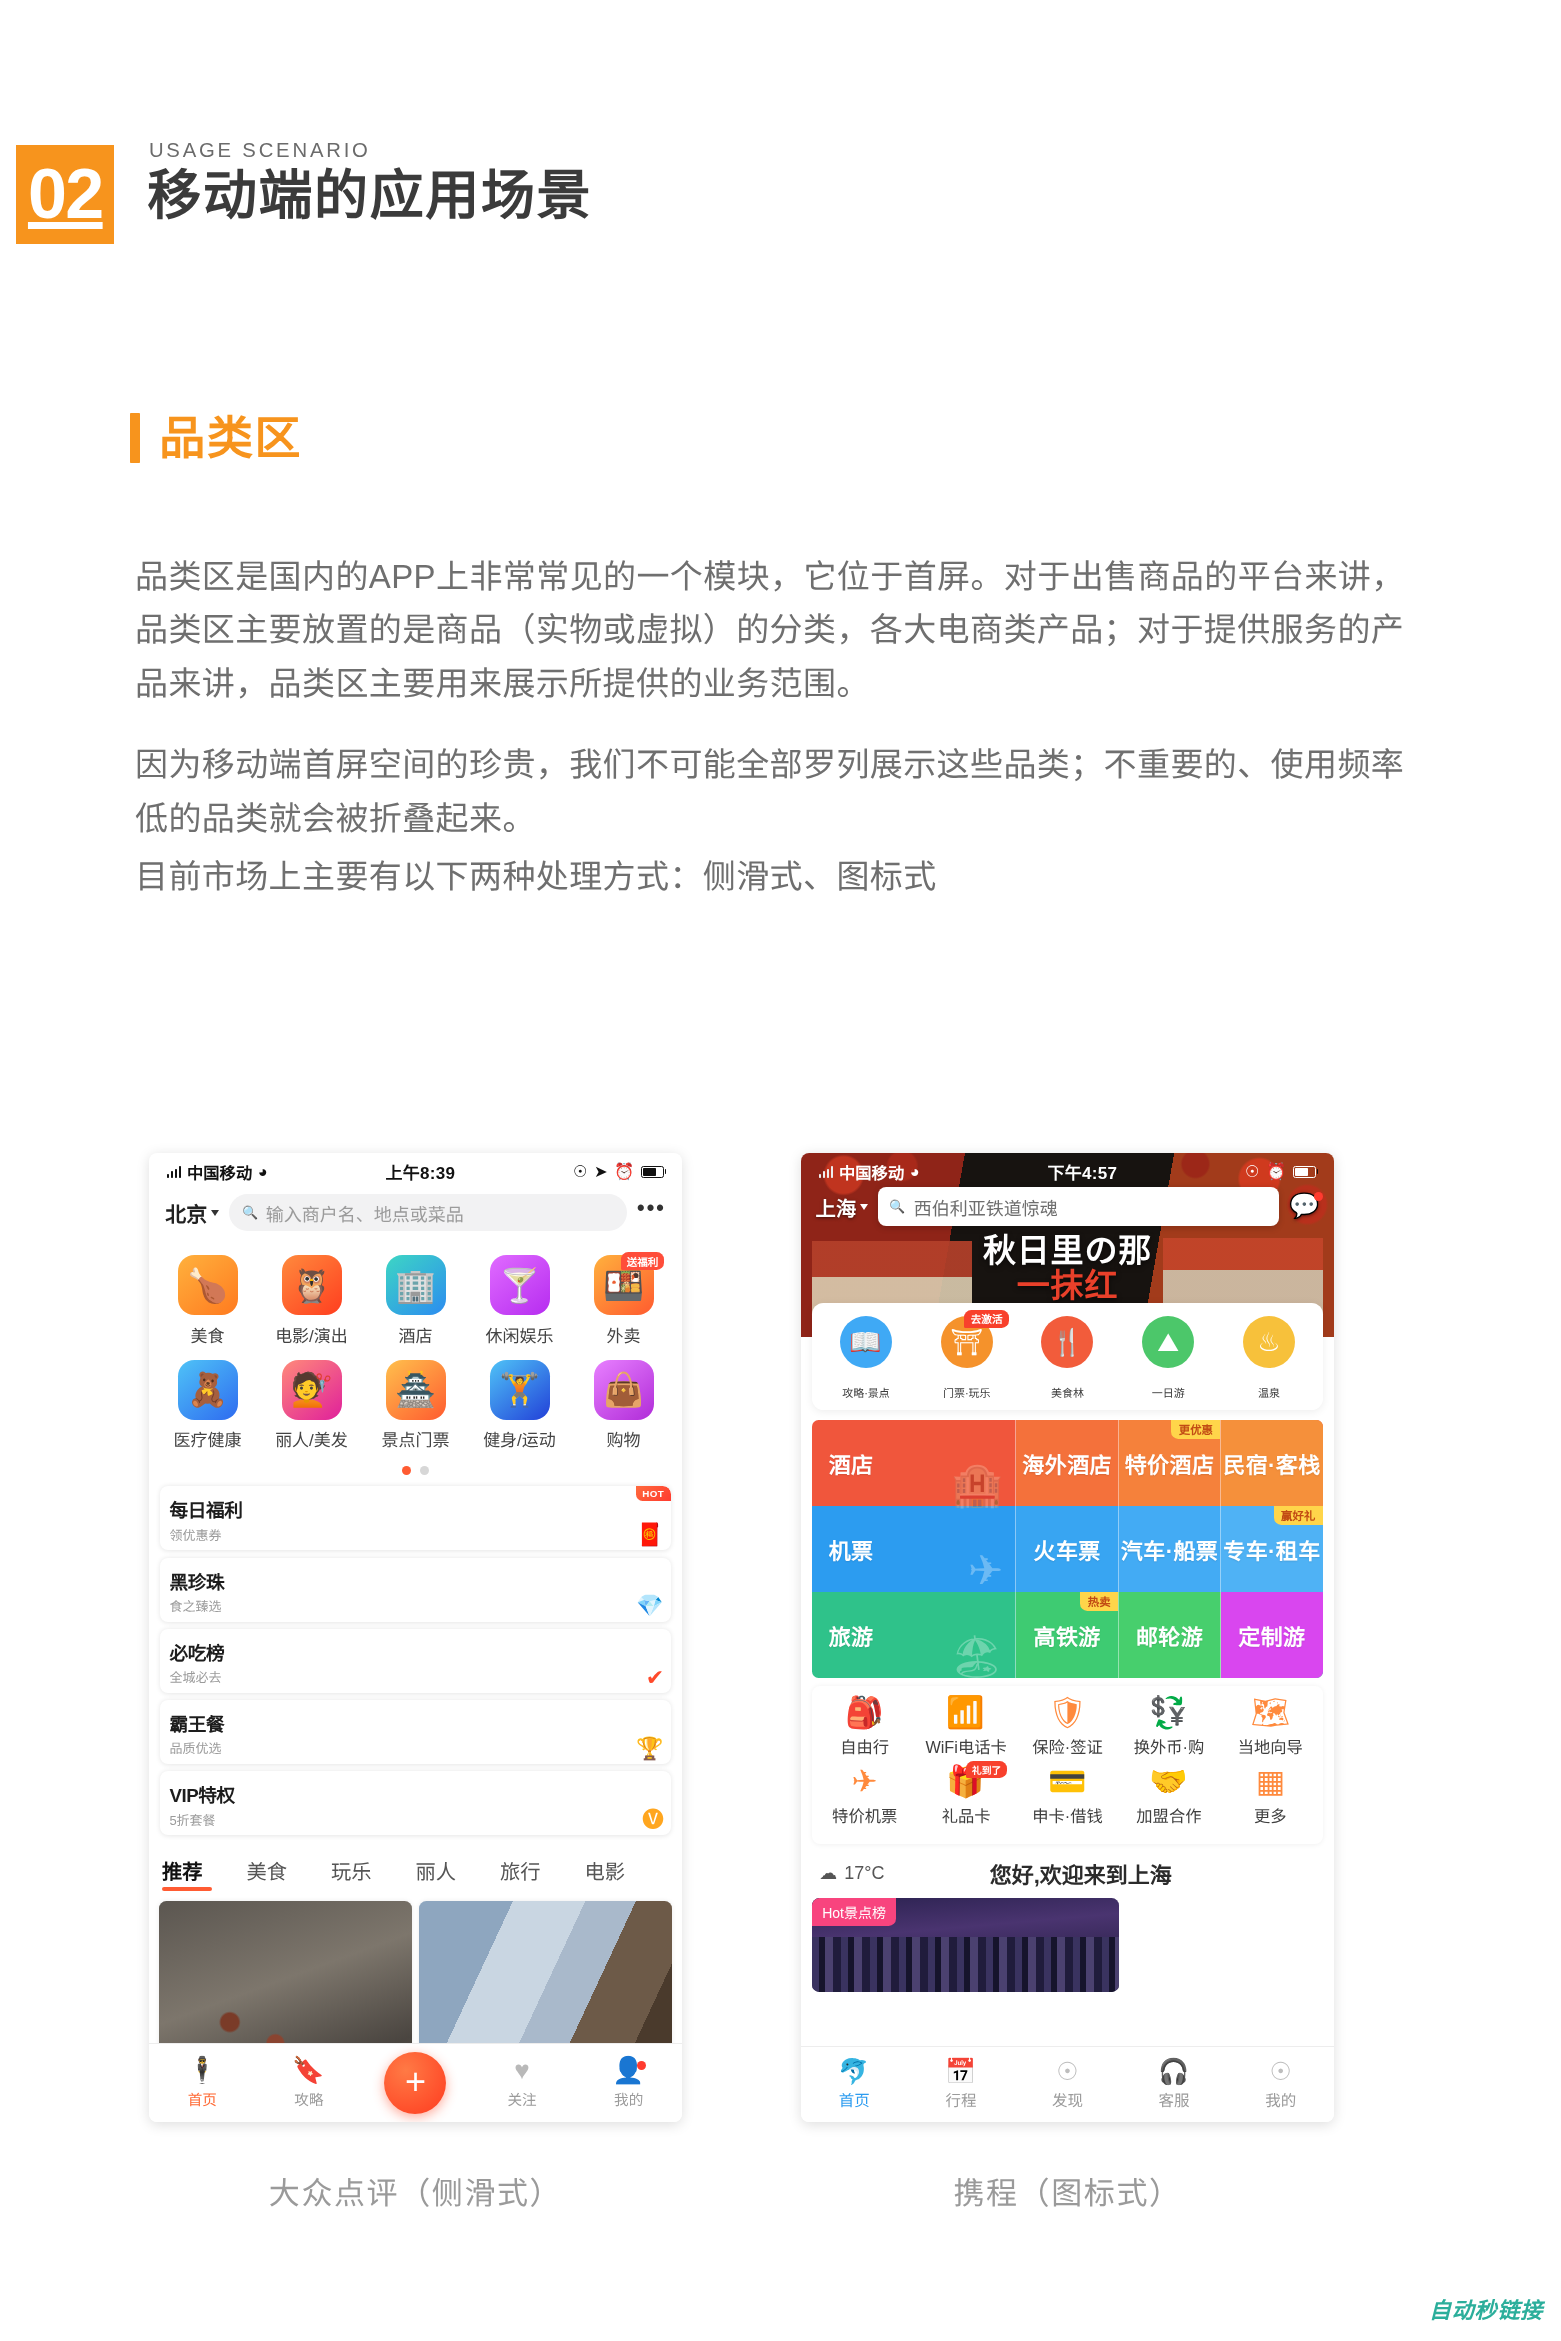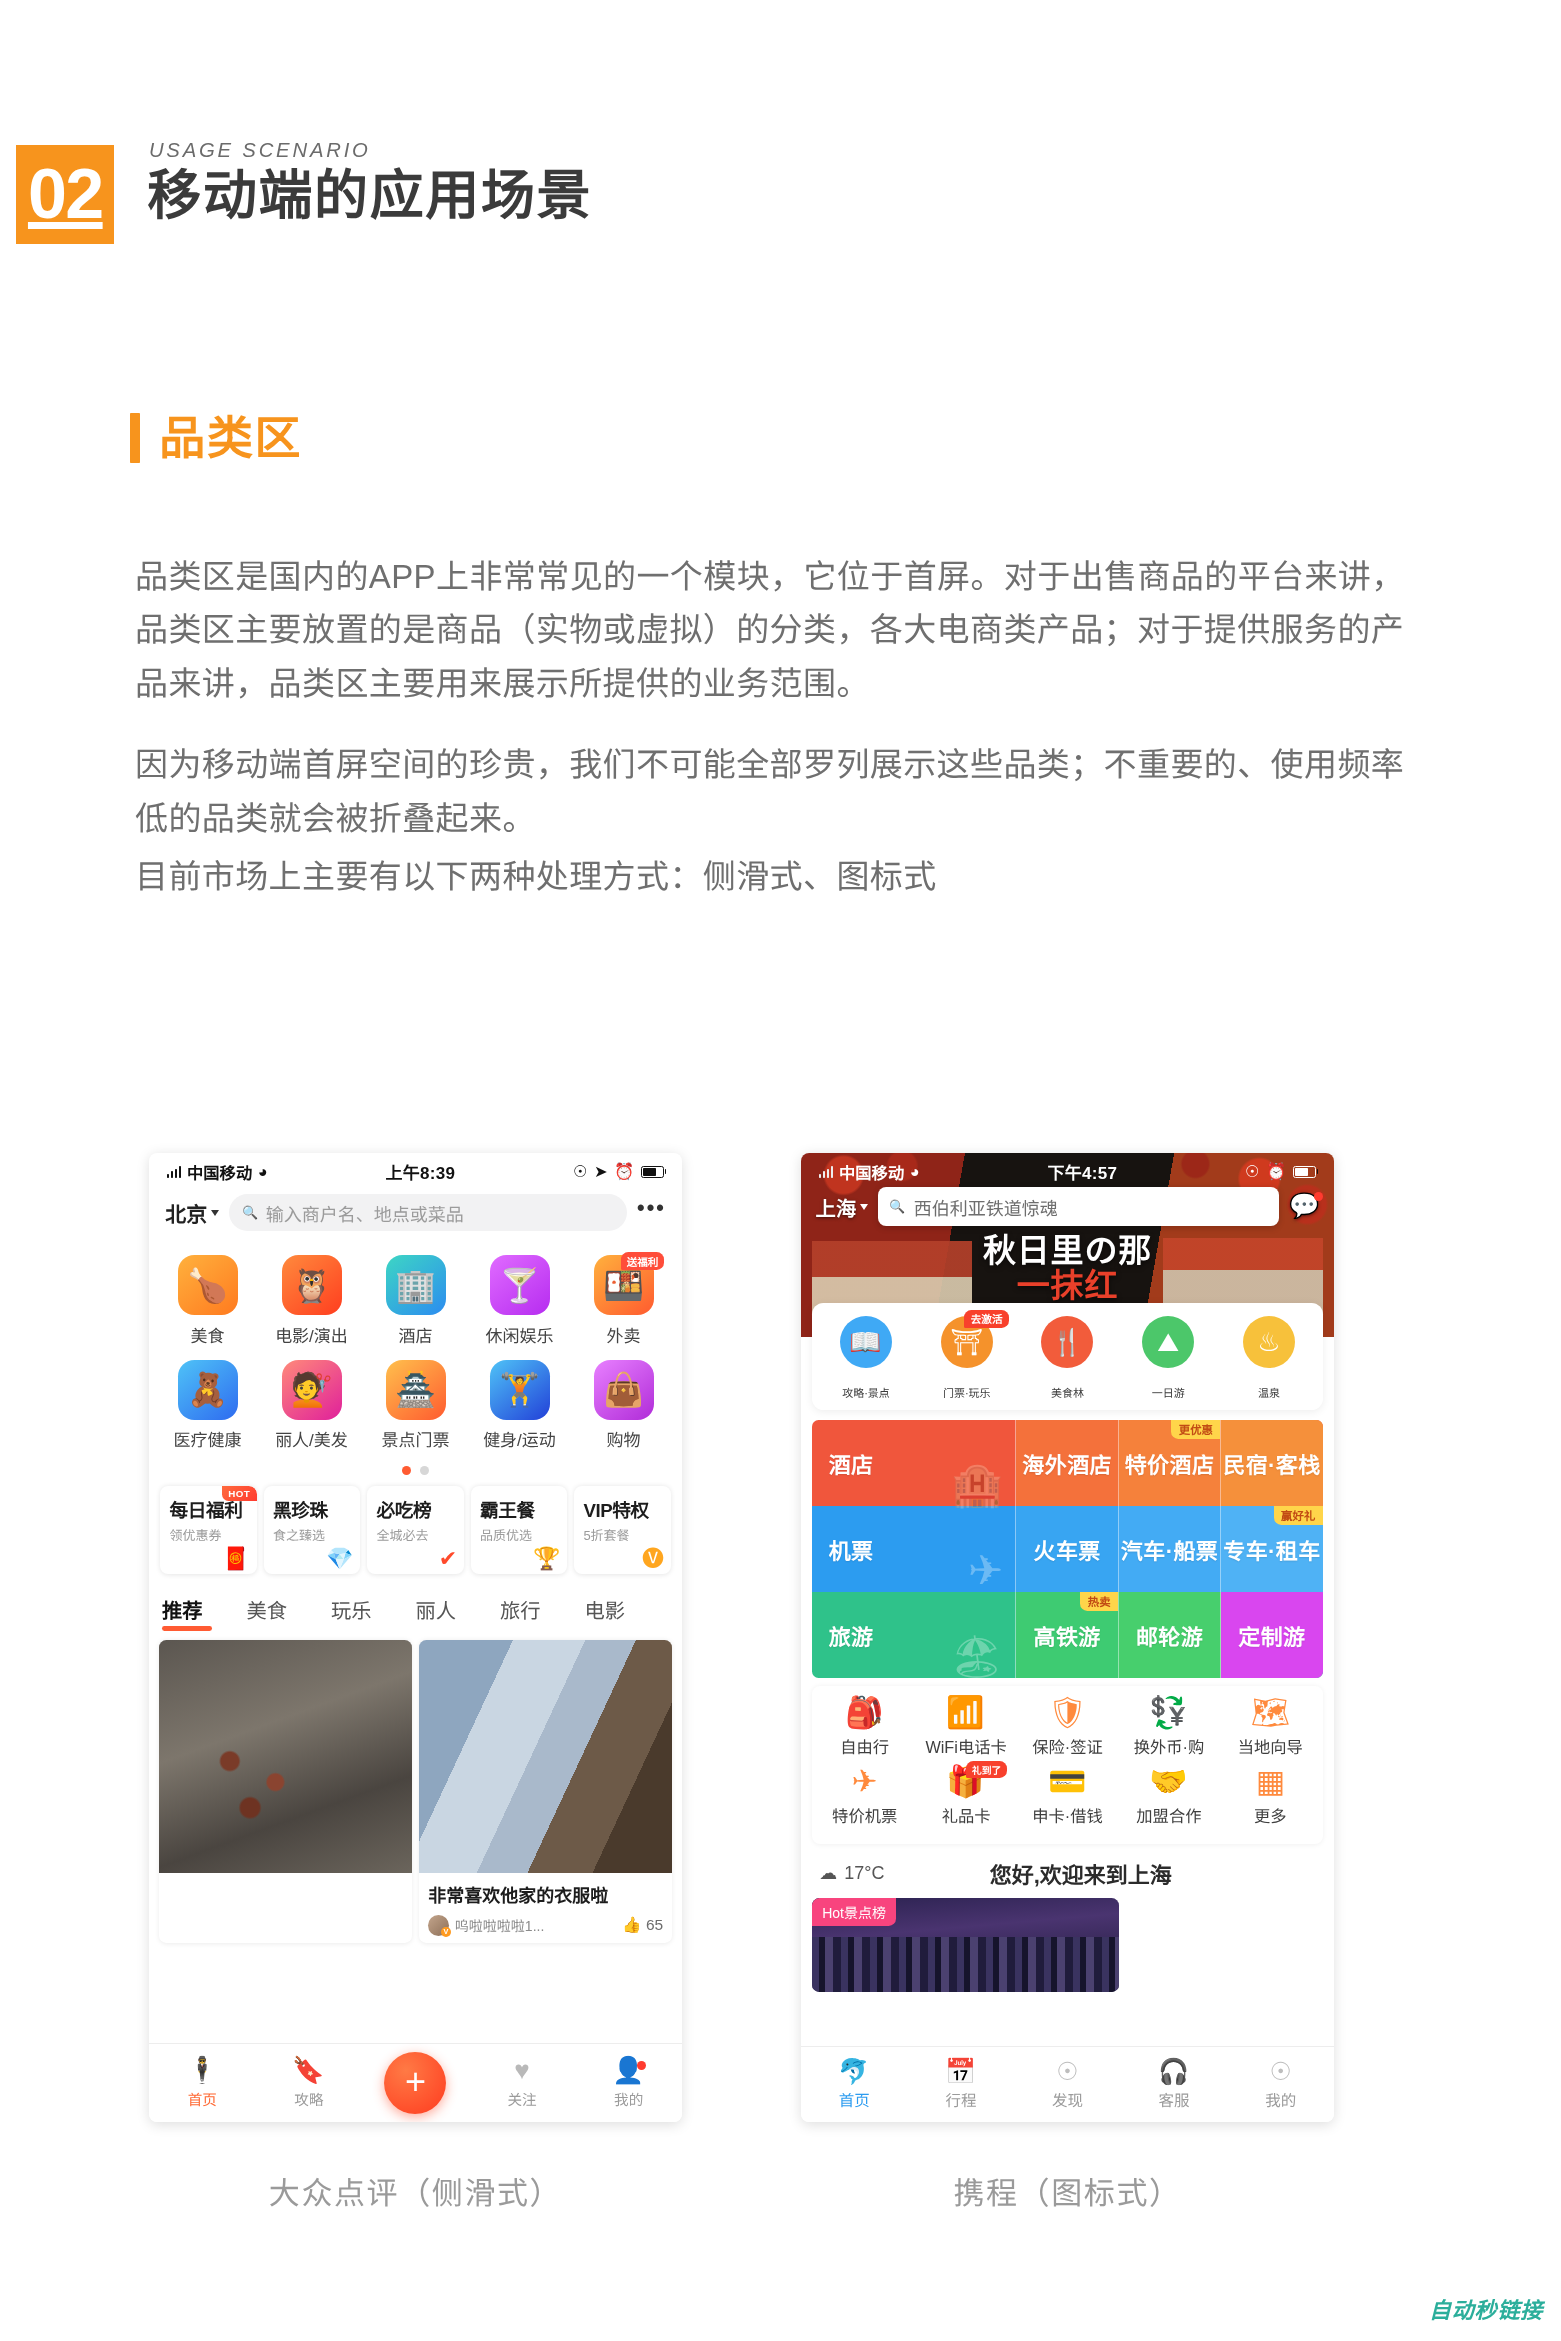--- a/index.html
+++ b/index.html
@@ -18,21 +18,20 @@
   .sec-head{position:absolute;left:16.3px;top:145px;display:flex;align-items:flex-start;}
   .sec-num{
     width:98px;height:99px;background:#F7941D;color:#fff;
     font-size:70px;font-weight:700;line-height:99px;text-align:center;
     letter-spacing:-1.6px;flex:0 0 auto;text-decoration:underline;
   }
   .sec-txt{margin-left:33px;margin-top:-6.5px;}
   .sec-eyebrow{
     font-size:20.3px;letter-spacing:2.8px;color:#6b6b6b;font-weight:400;
     margin:0 0 4.9px 1.6px;
-    font-style:italic;
   }
   .sec-title{
     font-size:54px;font-weight:700;color:#3b3b3b;letter-spacing:1.6px;
     margin:0;line-height:1.08;white-space:nowrap;
   }
 
   
   .sub-head{position:absolute;left:130px;top:413px;display:flex;align-items:center;}
   .sub-bar{width:9.8px;height:50px;background:#F7941D;border-radius:0.8px;}
   .sub-title{
@@ -99,21 +98,21 @@
   }
   .cat-lb{font-size:17px;color:#444;white-space:nowrap;font-weight:500;}
   .cat-badge{
     position:absolute;top:-3.3px;right:11.4px;background:#FF4D3A;color:#fff;font-size:10.6px;
     padding:1.6px 5.7px;border-radius:7.3px 7.3px 7.3px 1.6px;font-weight:700;white-space:nowrap;
   }
   .pager{display:flex;justify-content:center;gap:8.1px;padding:1.6px 0 11.4px 0;}
   .pager i{width:9px;height:9px;border-radius:50%;background:#d7d7d7;display:block;}
   .pager i.on{background:#FF5B32;}
 
-  .dp-promos{display:flex;gap:7.3px;padding:0 11.4px 13px 11.4px;}
+  .dp-promos{display:flex;gap:7.3px;padding:0 11.4px 13px 11.4px;flex-direction:column;}
   .promo{
     flex:1;height:88px;background:#fff;border-radius:8.1px;box-shadow:0 0.8px 5.7px rgba(0,0,0,.10);
     padding:9px 8.1px 6.5px 9px;box-sizing:border-box;position:relative;overflow:hidden;
   }
   .promo .t{font-size:18.7px;font-weight:800;color:#1d1d1d;letter-spacing:-0.4px;white-space:nowrap;}
   .promo .s{font-size:13px;color:#9b9b9b;margin-top:2.4px;white-space:nowrap;}
   .promo .hot{
     position:absolute;top:0;right:0;background:linear-gradient(135deg,#FF6A3D,#FF3B2F);color:#fff;
     font-size:9.8px;font-weight:700;padding:1.6px 6.5px;border-radius:0 8.1px 0 6.5px;letter-spacing:0.4px;
   }

